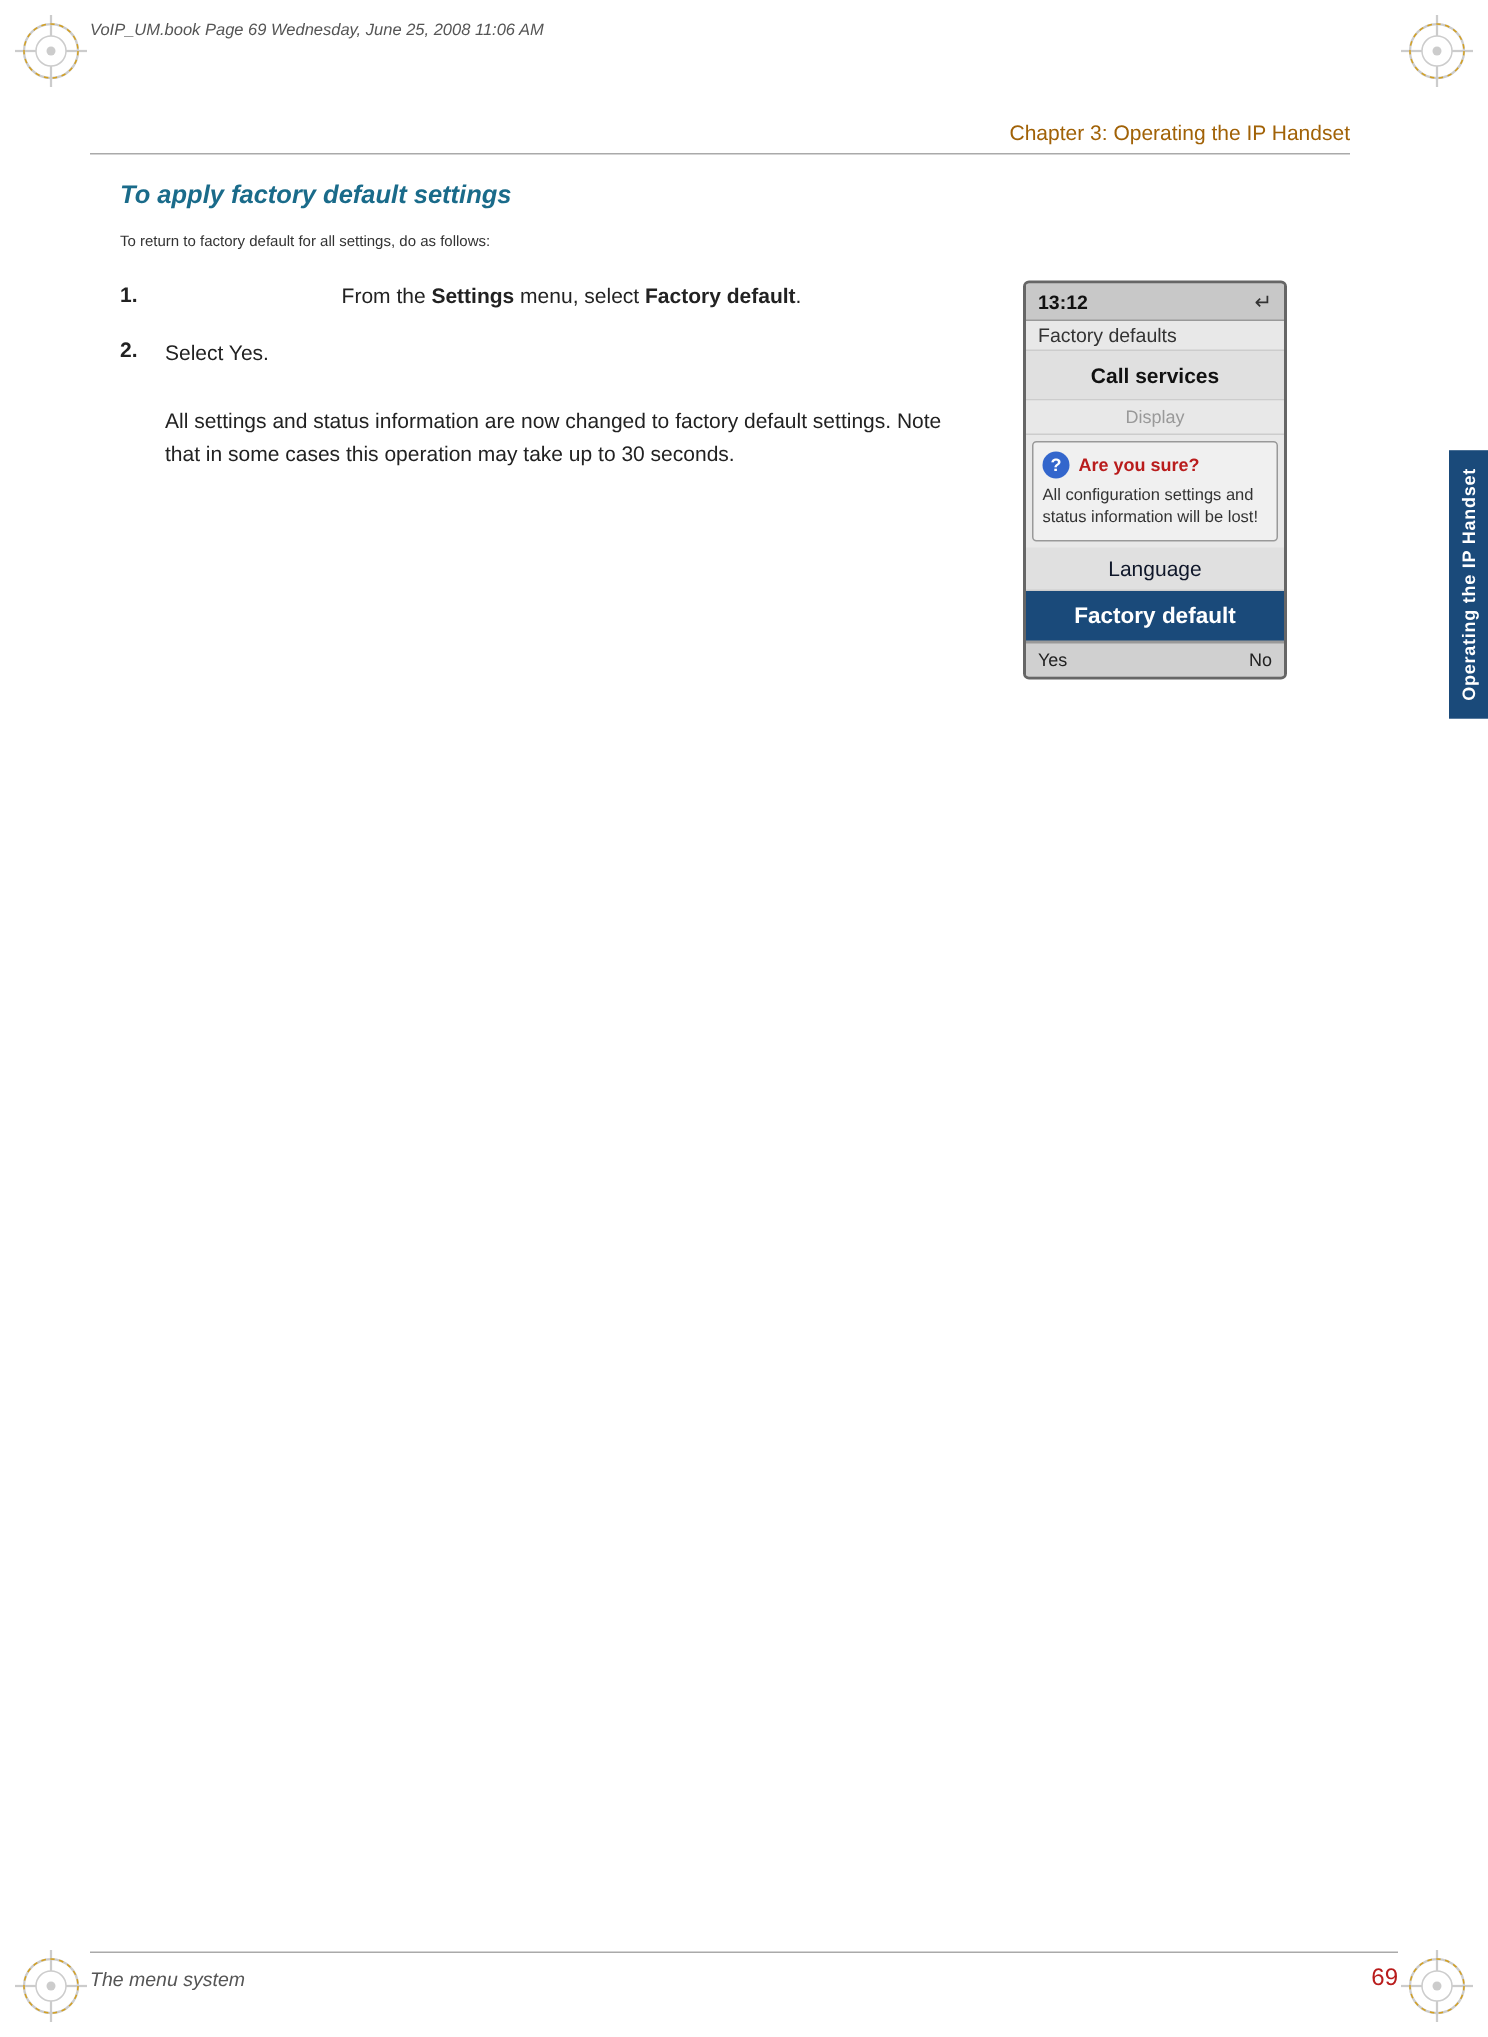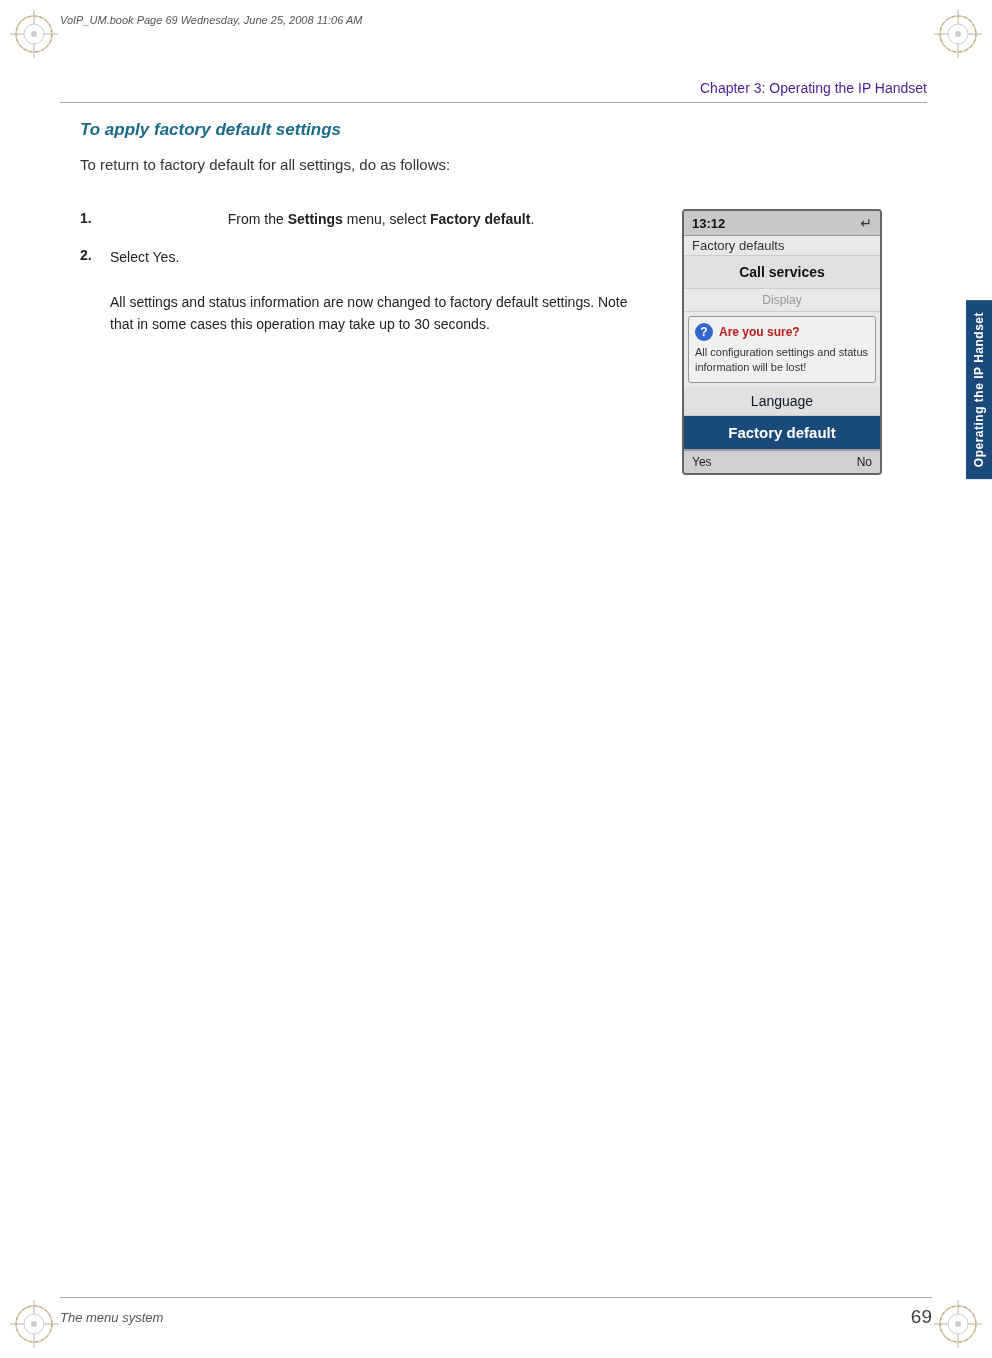--- a/index.html
+++ b/index.html
@@ -36,24 +36,24 @@
       font-size: 11px;
       color: #555;
       font-style: italic;
     }
 
     
     .chapter-header {
       position: absolute;
       top: 80px;
       left: 60px;
-      right: 65px;
+      right: 92px;
       text-align: right;
       font-size: 14px;
-      color: #4c1d95;
+      color: #a16207;
       border-bottom: 1px solid #aaa;
       padding-bottom: 6px;
     }
 
     
     .main-content {
       position: absolute;
       top: 120px;
       left: 80px;
       right: 100px;
@@ -63,23 +63,23 @@
     
     .section-heading {
       font-size: 17px;
       font-weight: bold;
       font-style: italic;
       color: #1a6b8a;
       margin-bottom: 16px;
     }
 
     .intro-text {
-      font-size: 15px;
+      font-size: 10px;
       color: #333;
-      margin-bottom: 36px;
+      margin-bottom: 20px;
     }
 
     
     .steps-phone-row {
       display: flex;
       gap: 30px;
       align-items: flex-start;
     }
 
     .steps-col {
@@ -142,21 +142,21 @@
     }
 
     
     .step2-content {
       font-size: 14px;
       line-height: 1.6;
     }
 
     
     .phone-screen {
-      width: 200px;
+      width: 176px;
       border: 2px solid #666;
       border-radius: 4px;
       background: #e8e8e8;
       overflow: hidden;
       font-family: Arial, sans-serif;
     }
 
     .phone-header {
       background: #c8c8c8;
       display: flex;
@@ -278,22 +278,22 @@
       padding-top: 8px;
     }
 
     .footer-text {
       font-size: 13px;
       color: #555;
       font-style: italic;
     }
 
     .footer-page {
-      font-size: 19px;
-      color: #404040;
+      font-size: 16px;
+      color: #b91c1c;
     }
   </style>
 </head>
 <body>
 
 <div class="top-file-info">
   <span>VoIP_UM.book  Page 69  Wednesday, June 25, 2008  11:06 AM</span>
 </div>
 
 <div class="corner corner-tl">

